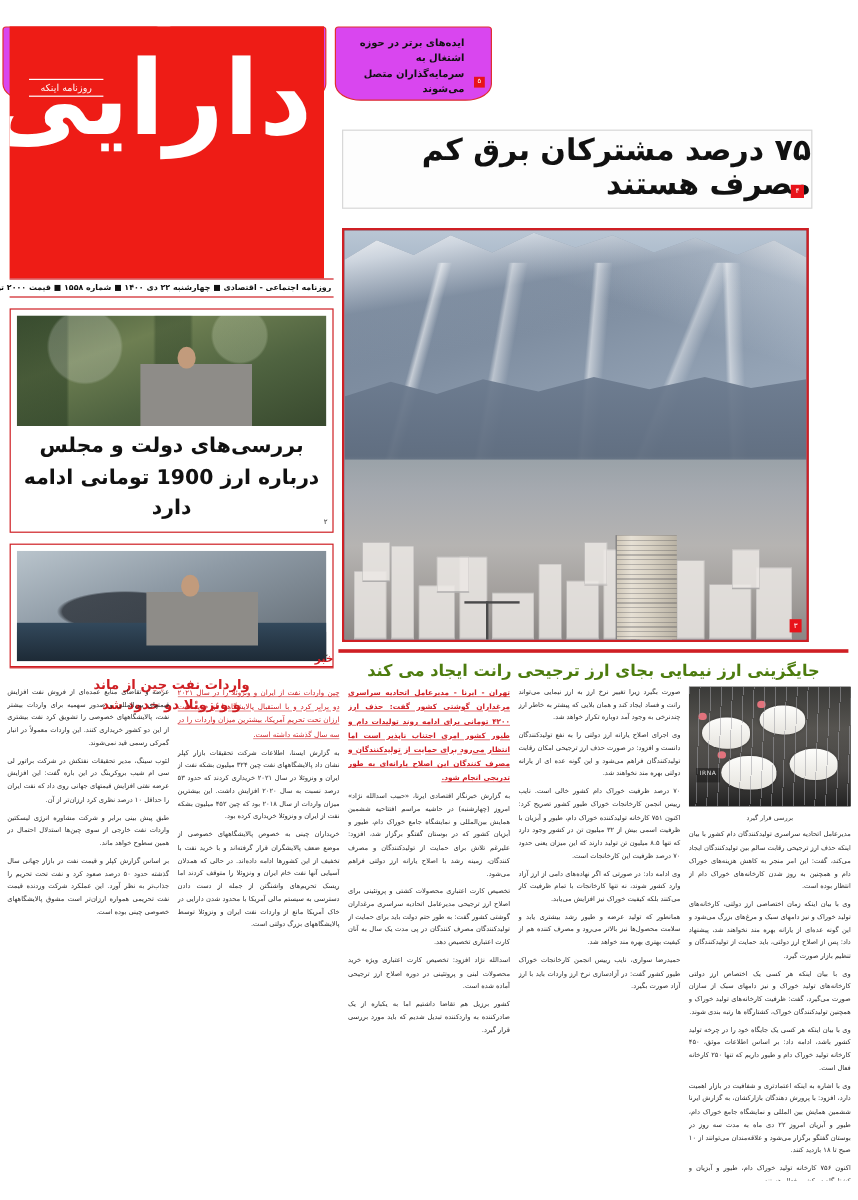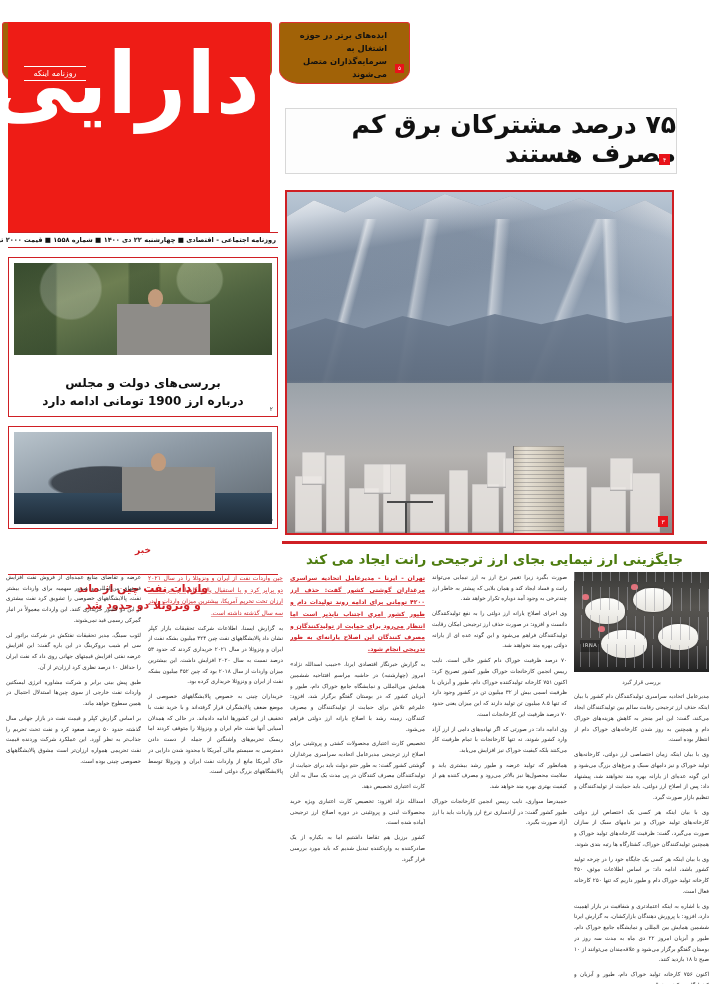--- a/index.html
+++ b/index.html
@@ -23,21 +23,21 @@
     width: 408px; height: 62px;
     display: flex;
     flex-direction: row-reverse;
     gap: 7px;
   }
   .teaser {
     position: relative;
     flex: 1;
     border: 1.2px solid #e03030;
     border-radius: 3px 3px 22px 22px / 3px 3px 14px 14px;
-    background: #a16207;
+    background: #d946ef;
     padding: 9px 22px 5px 8px;
     display: flex;
     align-items: center;
     justify-content: flex-end;
   }
   .teaser-text {
     font-size: 8.3px;
     font-weight: 700;
     line-height: 1.55;
     color: #111;
@@ -260,23 +260,23 @@
     content:""; position:absolute; inset:0;
     background:
       linear-gradient(0deg, rgba(20,25,30,.65) 0 26%, transparent 27%),
       radial-gradient(ellipse at 35% 55%, rgba(30,35,42,.7) 0 22%, transparent 24%);
   }
   .rp-desk {
     position:absolute; left:0; right:0; bottom:0; height: 34%;
     background: linear-gradient(180deg,#33495c, #1d2a36);
   }
   .rail-title {
-    margin-top: 19px;
-    text-align: center;
-    font-size: 12px;
+    margin-top: 5px;
+    text-align: center;
+    font-size: 17px;
     font-weight: 700;
     line-height: 1.5;
     color: #111;
     letter-spacing: -0.3px;
     padding-bottom: 2px;
   }
   .rail-num {
     position: absolute;
     right: 4px; bottom: 4px;
     font-size: 6px;
@@ -295,26 +295,26 @@
     text-align: center;
     font-size: 13.5px;
     font-weight: 700;
     color: #4d7c0f;
     letter-spacing: -0.3px;
   }
 
   
   .khabar-wrap { position: absolute; top: 545px; left: 8px; width: 270px; }
   .khabar-label {
-    text-align: center;
+    text-align: right;
     font-size: 9px;
     font-weight: 700;
     color: #cf1f24;
     border-bottom: 1.2px solid #cf1f24;
-    padding-bottom: 19px;
+    padding-bottom: 1px;
   }
   .khabar-title {
     margin-top: 6px;
     text-align: center;
     font-size: 11px;
     font-weight: 700;
     line-height: 1.5;
     color: #cf1f24;
     letter-spacing: -0.2px;
   }

